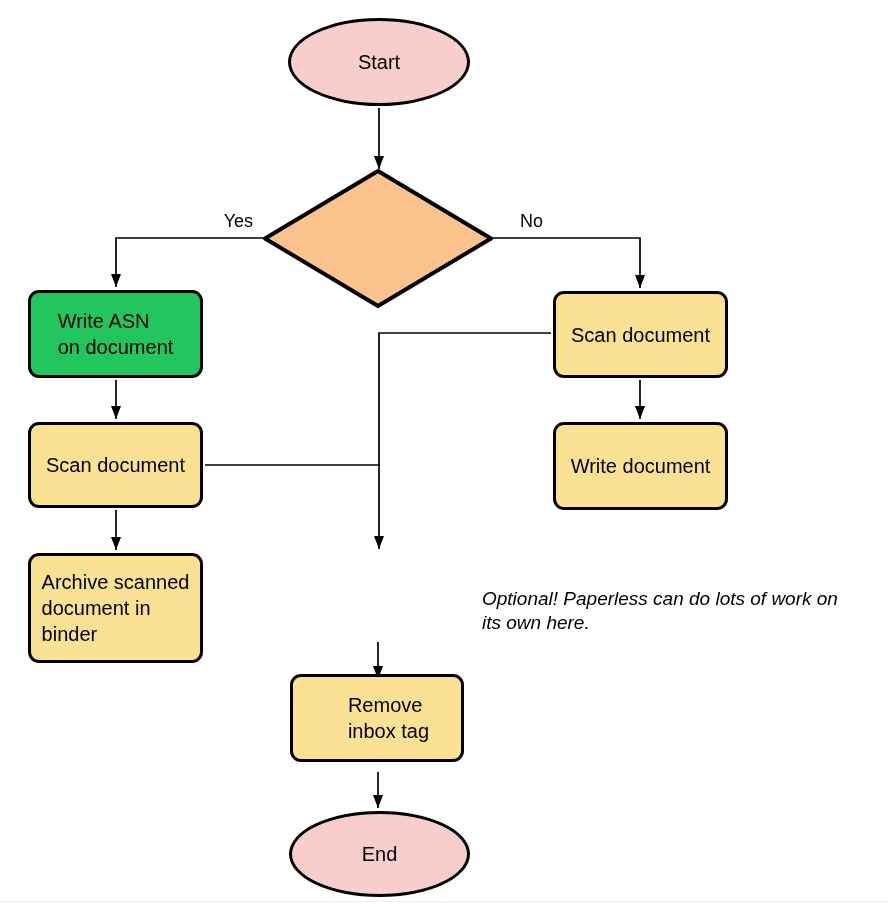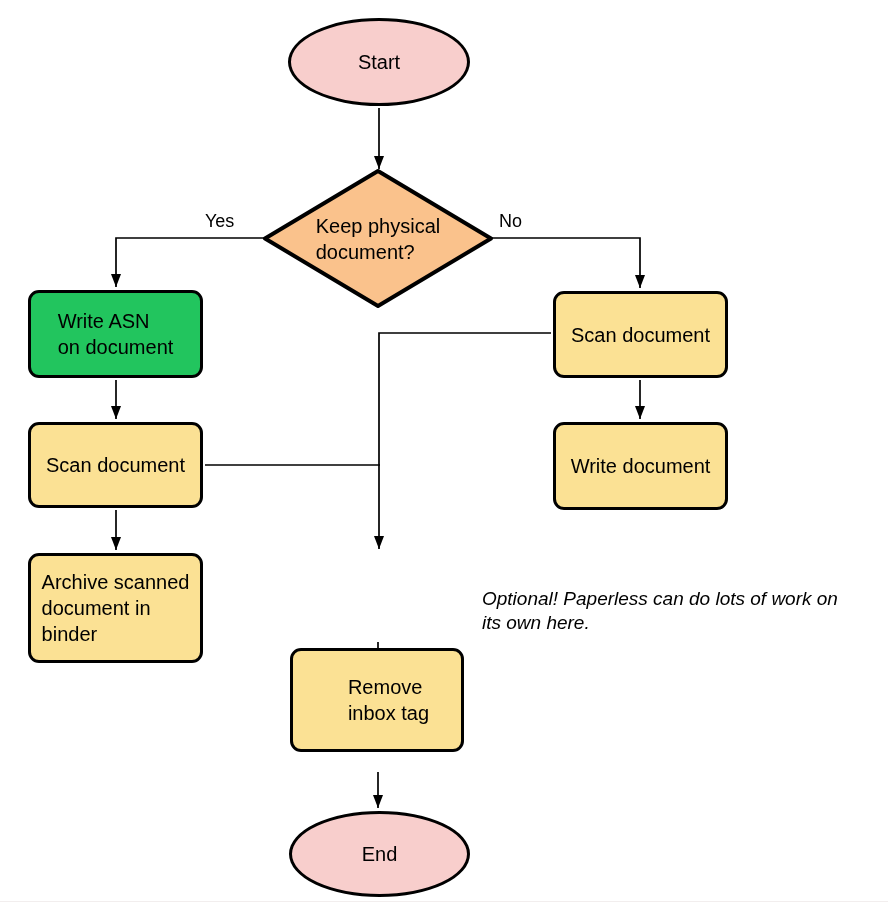--- a/index.html
+++ b/index.html
@@ -47,21 +47,21 @@
     border-radius: 50%;
   }
   .decision-label {
     background: transparent;
   }
   .edge-label {
     position: absolute;
     font-size: 18px;
     line-height: 20px;
     color: #000000;
-    text-align: left;
+    text-align: right;
   }
   .annotation {
     position: absolute;
     left: 482px;
     top: 587px;
     width: 404px;
     font-size: 19px;
     line-height: 24px;
     font-style: italic;
     color: #000000;
@@ -77,21 +77,21 @@
     background: #f2eeee;
   }
   
   #node-start        { left: 288px; top: 18px;  width: 182px; height: 88px; }
   #node-write-asn    { left: 28px;  top: 290px; width: 175px; height: 88px; }
   #node-scan-left    { left: 28px;  top: 422px; width: 175px; height: 86px; }
   #node-archive      { left: 28px;  top: 553px; width: 175px; height: 110px; }
   #node-scan-right   { left: 553px; top: 291px; width: 175px; height: 87px; }
   #node-trash        { left: 553px; top: 422px; width: 175px; height: 88px; }
   #node-tagging      { left: 290px; top: 552px; width: 177px; height: 88px; }
-  #node-remove-inbox { left: 290px; top: 648px; width: 174px; height: 104px; padding-left: 23px; }
+  #node-remove-inbox { left: 290px; top: 674px; width: 174px; height: 88px; padding-left: 23px; }
   #node-end          { left: 289px; top: 811px; width: 181px; height: 86px; }
   #node-decision-label { left: 266px; top: 172px; width: 224px; height: 133px; }
   #edge-label-yes { left: 205px; top: 211px; width: 48px; }
   #edge-label-no  { left: 499px; top: 211px; width: 44px; }
 </style>
 </head>
 <body>
 
 <div id="canvas">
 
@@ -111,22 +111,20 @@
     <path class="edge" d="M551,333 H379 V549" marker-end="url(#arrow)"></path>
     <path class="edge" d="M205,465 H380"></path>
     <path class="edge" d="M378,642 V679" marker-end="url(#arrow)"></path>
     <path class="edge" d="M378,772 V808" marker-end="url(#arrow)"></path>
 
     <polygon points="378,171 491,238.5 378,306 265,238.5" stroke="#000000" stroke-width="4" stroke-linejoin="round" fill="#fac28c"></polygon>
   </svg>
 
   <div id="node-start" class="node terminator" style="background-color: rgb(248, 206, 204);">Start</div>
 
-  <div id="node-decision-label" class="node decision-label">Keep physical
-document?</div>
 
   <div id="edge-label-yes" class="edge-label">Yes</div>
   <div id="edge-label-no" class="edge-label">No</div>
 
   <div id="node-write-asn" class="node process" style="background-color: #22c55e;">Write ASN
 on document</div>
 
   <div id="node-scan-left" class="node process" style="background-color: rgb(251, 225, 148);">Scan document</div>
 
   <div id="node-archive" class="node process" style="background-color: rgb(251, 225, 148);">Archive scanned

